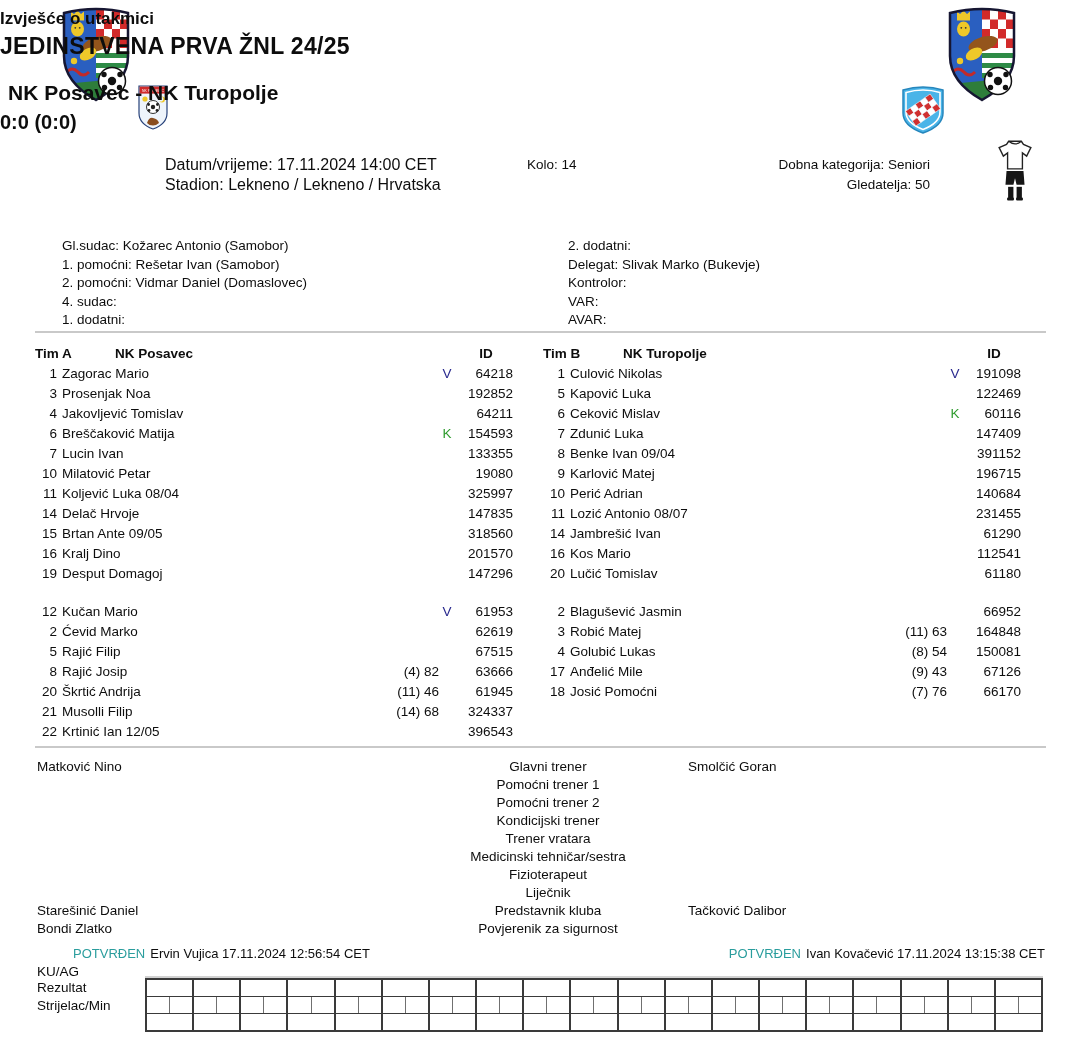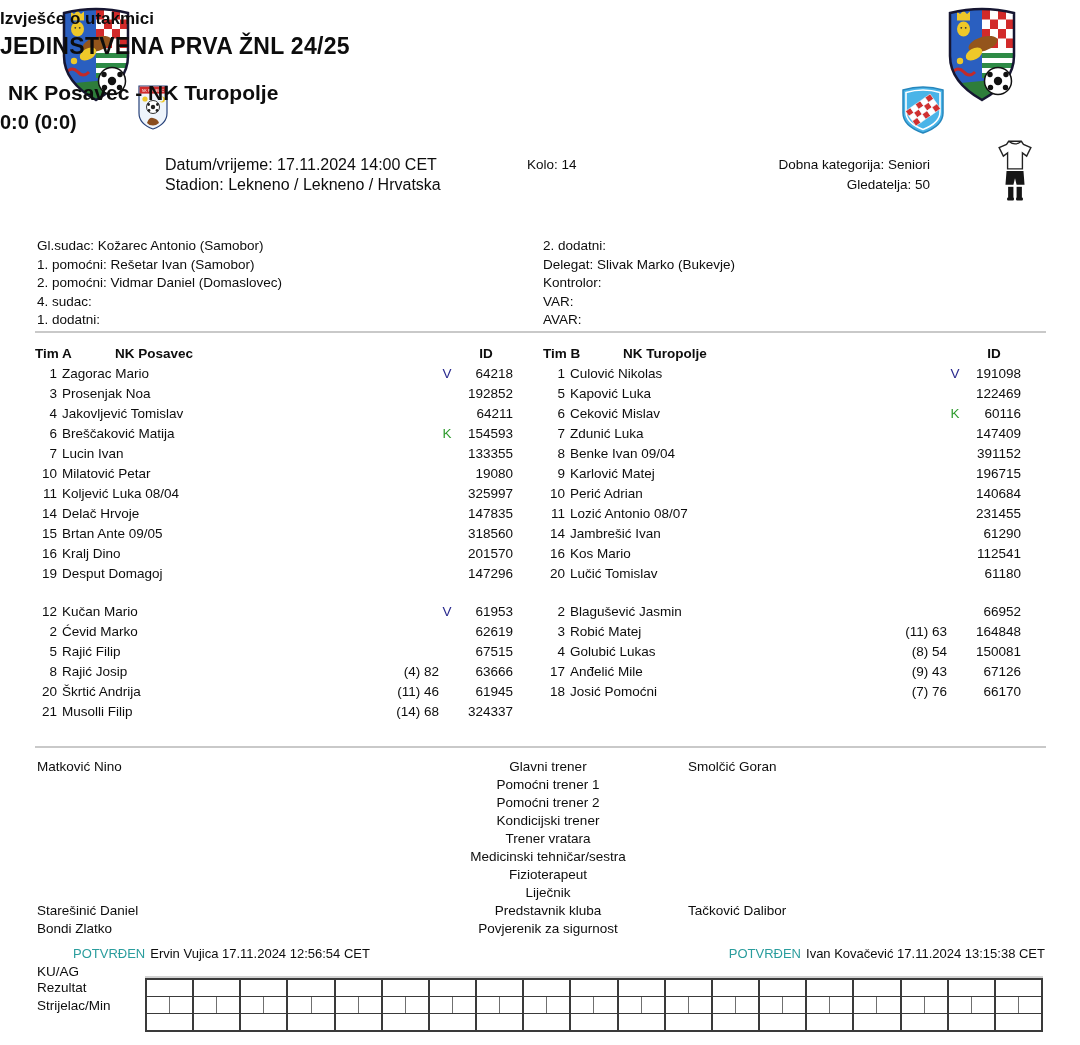--- a/index.html
+++ b/index.html
@@ -27,21 +27,21 @@
   .kit-icon { position: absolute; left: 997px; top: 140px; width: 36px; height: 64px; }
 
   
   .mi-left   { position: absolute; left: 165px; top: 155px; font-size: 16px; line-height: 20px; }
   .mi-center { position: absolute; left: 527px; top: 155px; font-size: 13.5px; line-height: 20px; }
   .mi-right  { position: absolute; right: 150px; top: 155px; font-size: 13.5px; line-height: 20px; text-align: right; }
 
   
   .of-left  { position: absolute; left: 37px;  top: 237px; font-size: 13.5px; }
   .of-right { position: absolute; left: 543px; top: 237px; font-size: 13.5px; }
-  .of-line  { height: 18.5px; line-height: 18.5px; }
+  .of-line  { height: 18.5px; line-height: 18.5px; margin-left: 25px; }
 
   .sep { position: absolute; left: 35px; width: 1011px; height: 2px; background: #c9c9c9; }
   .sep-1 { top: 331px; }
   .sep-2 { top: 746px; }
 
   
   .team-col { position: absolute; top: 344px; width: 482px; font-size: 13.5px; }
   .team-col.col-a { left: 35px; }
   .team-col.col-b { left: 543px; }
   .team-header { display: flex; height: 20px; line-height: 20px; font-weight: bold; }
@@ -453,20 +453,29 @@
         <div class="p-row">
           <span class="p-num">21</span>
           <span class="p-name">Musolli Filip</span>
           <span class="p-mark">
             <span class="p-sub">(14) 68</span>
             <span class="p-vk"></span>
           </span>
           <span class="p-id">324337</span>
         </div>
 
+        <div class="p-row">
+          <span class="p-num">22</span>
+          <span class="p-name">Krtinić Ian 12/05</span>
+          <span class="p-mark">
+            <span class="p-sub"></span>
+            <span class="p-vk"></span>
+          </span>
+          <span class="p-id">396543</span>
+        </div>
       </div>
   </div>
 
   <div class="team-col col-b">
     <div class="team-header">
       <span class="th-label">Tim B</span>
       <span class="th-name">NK Turopolje</span>
       <span class="th-id">ID</span>
     </div>
     <div>

